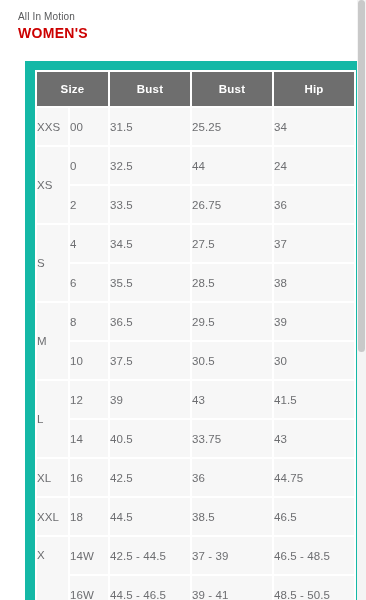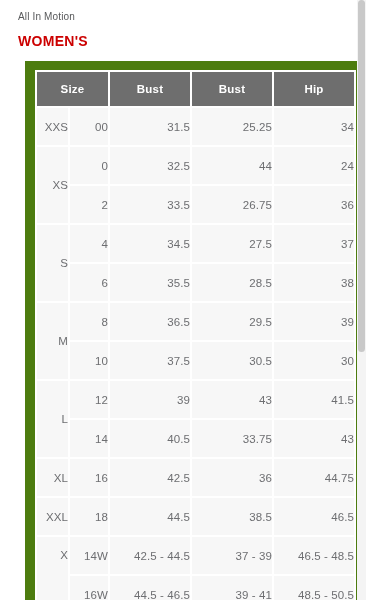--- a/index.html
+++ b/index.html
@@ -24,31 +24,31 @@
     line-height: 15px;
     color: #58595b;
     letter-spacing: 0.15px;
   }
   .brand-gender {
     font-size: 14px;
     line-height: 18px;
     font-weight: bold;
     color: #cc0000;
     letter-spacing: 0.3px;
-    margin-top: 8px;
+    margin-top: 0;
   }
 
   
   .chart-outer {
     position: absolute;
     left: 25px;
     top: 61px;
     width: 332px;
     bottom: 0;
-    background: #4d7c0f;
+    background: #14b8a6;
     box-sizing: border-box;
     padding: 9px 12px 0 10px;
     overflow: hidden;
   }
 
   .size-table {
     width: 309px;
     border-collapse: separate;
     border-spacing: 2px;
     table-layout: fixed;
@@ -66,21 +66,21 @@
     text-align: center;
     vertical-align: middle;
   }
 
   .size-table td {
     background: #f7f7f7;
     color: #6d6e71;
     font-size: 11.5px;
     height: 37px;
     padding: 0;
-    text-align: right;
+    text-align: left;
     vertical-align: middle;
     letter-spacing: 0.1px;
   }
 
   td.letter-cell {
     vertical-align: middle;
   }
   td.letter-cell.top-align {
     vertical-align: top;
     padding-top: 12px;

